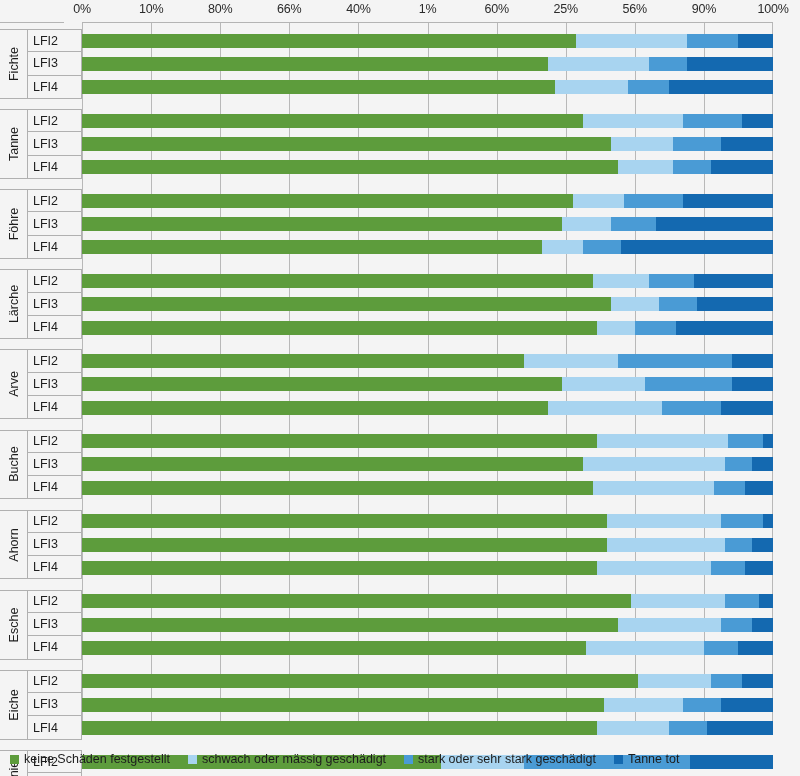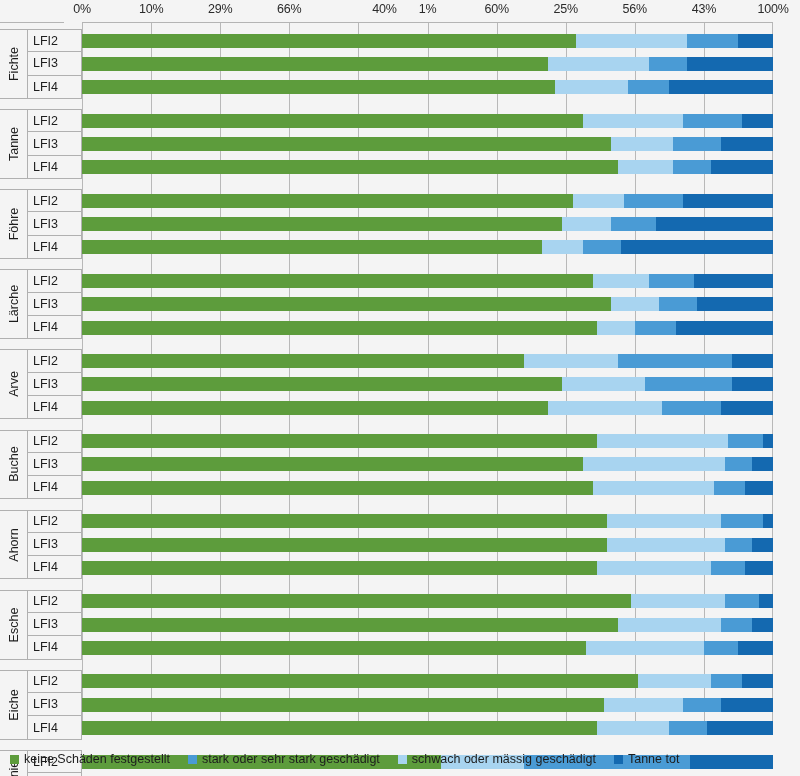--- a/index.html
+++ b/index.html
@@ -133,28 +133,28 @@
   }
 </style>
 </head>
 <body>
 
 <div id="page">
 
   <div id="axis-top">
       <div class="xtick-label" style="left: 82px;">0%</div>
       <div class="xtick-label" style="left: 151.1px;">10%</div>
-      <div class="xtick-label" style="left: 220.2px;">29%</div>
+      <div class="xtick-label" style="left: 220.2px;">80%</div>
       <div class="xtick-label" style="left: 289.3px;">66%</div>
-      <div class="xtick-label" style="left: 358.4px; margin-left: 26px;">40%</div>
+      <div class="xtick-label" style="left: 358.4px;">40%</div>
       <div class="xtick-label" style="left: 427.5px;">1%</div>
       <div class="xtick-label" style="left: 496.6px;">60%</div>
       <div class="xtick-label" style="left: 565.7px;">25%</div>
       <div class="xtick-label" style="left: 634.8px;">56%</div>
-      <div class="xtick-label" style="left: 703.9px;">43%</div>
+      <div class="xtick-label" style="left: 703.9px;">90%</div>
       <div class="xtick-label" style="left: 773px;">100%</div>
     </div>
 
   <div id="labels">
       <div class="species-block" style="top: 6px; height: 69.9px;">
         <div class="species-name">
           <span>Fichte</span>
         </div>
         <div class="series-label first" style="top: 0px; height: 23.3px;">LFI2</div>
         <div class="series-label" style="top: 23.3px; height: 23.3px;">LFI3</div>
@@ -414,26 +414,26 @@
         <div class="seg" style="left: 608.08px; width: 82.92px; background: rgb(20, 105, 176);"></div>
       </div>
     </div>
 
   <div id="legend">
       <div class="legend-item">
         <div class="legend-swatch" style="background: rgb(93, 156, 60);"></div>
         <div class="legend-text">keine Schäden festgestellt</div>
       </div>
       <div class="legend-item">
+        <div class="legend-swatch" style="background: rgb(168, 212, 240);"></div>
+        <div class="legend-text">schwach oder mässig geschädigt</div>
+      </div>
+      <div class="legend-item">
         <div class="legend-swatch" style="background: rgb(74, 155, 213);"></div>
         <div class="legend-text">stark oder sehr stark geschädigt</div>
-      </div>
-      <div class="legend-item">
-        <div class="legend-swatch" style="background: rgb(168, 212, 240);"></div>
-        <div class="legend-text">schwach oder mässig geschädigt</div>
       </div>
       <div class="legend-item">
         <div class="legend-swatch" style="background: rgb(20, 105, 176);"></div>
         <div class="legend-text">Tanne tot</div>
       </div>
     </div>
 
 </div>
 
 </body></html>

